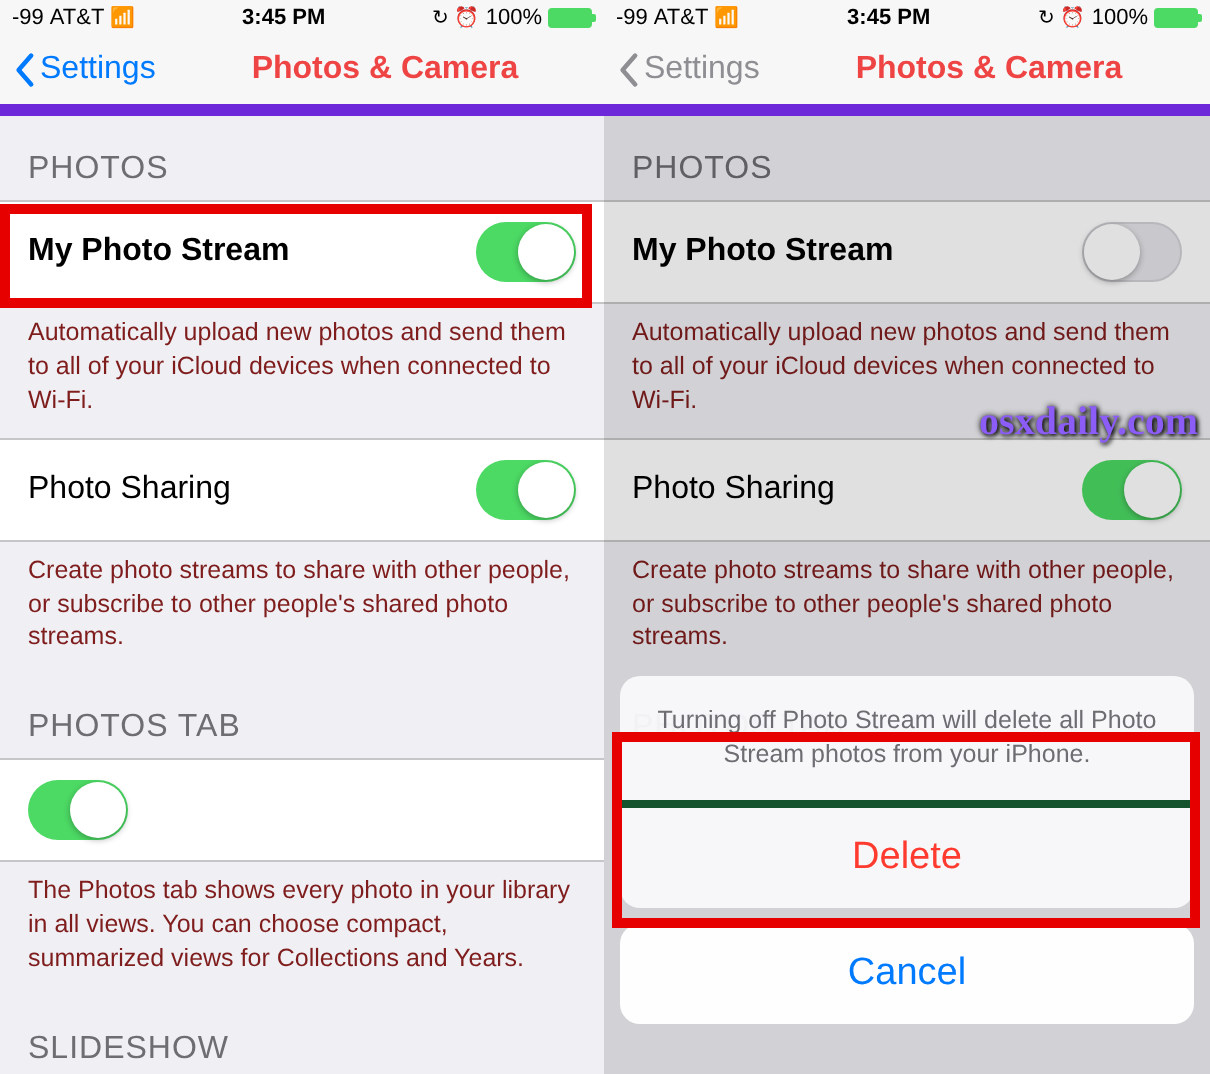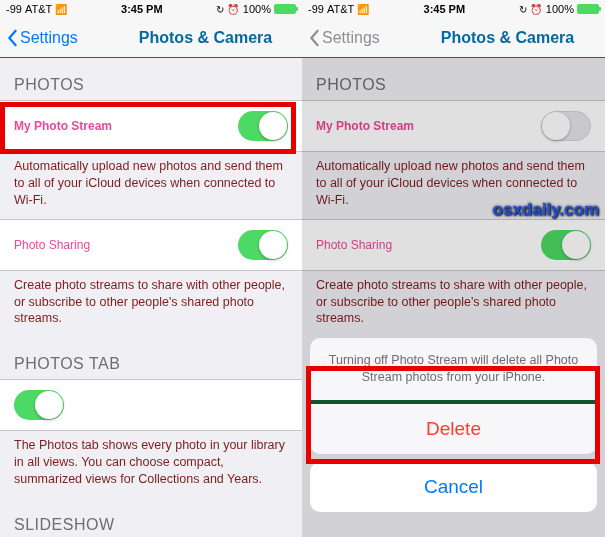--- a/index.html
+++ b/index.html
@@ -6,45 +6,45 @@
 body { font-family: -apple-system, "Helvetica Neue", Helvetica, Arial, sans-serif; background: #fff; width: 605px; height: 537px; overflow: hidden; position: relative; }
 .phones { display: flex; width: 605px; height: 537px; }
 .phone { width: 302px; height: 537px; position: relative; background: #efeff4; overflow: hidden; }
 .phone.right { width: 303px; }
 .phone.right::after { content: ""; position: absolute; inset: 0; background: rgba(0,0,0,0.12); pointer-events: none; z-index: 5; }
 .status-bar { height: 18px; display: flex; align-items: center; justify-content: space-between; font-size: 11px; padding: 0 6px; background: #f7f7f8; color: #000; position: relative; z-index: 10; }
 .status-left, .status-right { display: flex; align-items: center; gap: 3px; }
 .status-time { font-weight: 600; }
 .battery { width: 22px; height: 10px; border: 1px solid #4cd964; border-radius: 2px; position: relative; background: #4cd964; }
 .battery::after { content: ""; position: absolute; right: -3px; top: 2px; width: 2px; height: 4px; background: #4cd964; border-radius: 0 1px 1px 0; }
-.nav-bar { height: 40px; display: flex; align-items: center; background: #f7f7f8; border-bottom: 1px solid #6d28d9; padding: 0 6px; position: relative; z-index: 10; }
+.nav-bar { height: 40px; display: flex; align-items: center; background: #f7f7f8; border-bottom: 6px solid #6d28d9; padding: 0 6px; position: relative; z-index: 10; }
 .back { display: flex; align-items: center; color: #007aff; font-size: 16px; }
 .phone.right .back { color: #8e8e93; }
 .chevron-left { width: 12px; height: 18px; margin-right: 2px; }
-.nav-title { font-size: 16px; font-weight: 600; color: #0369a1; margin-left: 17px; padding-left: 44px; }
+.nav-title { font-size: 16px; font-weight: 600; color: #ef4444; margin-left: 4px; padding-left: 44px; }
 .content { position: relative; z-index: 2; }
 .section-header { font-size: 16px; color: #6d6d72; padding: 18px 14px 6px; letter-spacing: 0.5px; }
 .row { background: #fff; border-top: 1px solid #c6c6c8; border-bottom: 1px solid #c6c6c8; padding: 10px 14px; display: flex; align-items: center; justify-content: space-between; min-height: 42px; }
-.row-label { font-size: 12px; color: #ec4899; }
+.row-label { font-size: 16px; color: #000000; }
 .row-label.bold { font-weight: 600; }
 .footer-text { font-size: 12.5px; color: #7f1d1d; padding: 6px 14px 10px; line-height: 1.35; }
 .toggle { width: 50px; height: 30px; border-radius: 15px; position: relative; flex-shrink: 0; }
 .toggle.on { background: #4cd964; }
 .toggle.off { background: #e5e5ea; border: 1px solid #d1d1d6; }
 .toggle .knob { width: 28px; height: 28px; border-radius: 50%; background: #fff; position: absolute; top: 1px; box-shadow: 0 1px 3px rgba(0,0,0,0.3); }
 .toggle.on .knob { right: 1px; }
 .toggle.off .knob { left: 0; top: 0; }
 .highlight-box { position: absolute; border: 5px solid #e60000; pointer-events: none; z-index: 20; }
 .action-sheet { position: absolute; bottom: 25px; left: 8px; right: 8px; z-index: 15; }
 .sheet-top { background: rgba(248,248,250,0.96); border-radius: 10px; overflow: hidden; }
 .sheet-msg { font-size: 12.5px; color: #6d6d72; text-align: center; padding: 14px 18px; line-height: 1.35; border-bottom: 4px solid #14532d; }
 .sheet-btn { text-align: center; padding: 14px 0; font-size: 19px; }
 .sheet-btn.delete { color: #ff3b30; }
 .sheet-cancel { background: rgba(255,255,255,0.98); border-radius: 10px; margin-top: 8px; text-align: center; padding: 14px 18px; font-size: 19px; color: #007aff; font-weight: 500; }
-.watermark { position: absolute; right: 6px; top: 200px; color: #1d4ed8; font-weight: bold; font-size: 17px; text-shadow: 0 0 3px rgba(0,0,0,0.9), 1px 1px 2px rgba(0,0,0,0.9); z-index: 30; font-family: Liberation Sans, sans-serif; }
+.watermark { position: absolute; right: 6px; top: 200px; color: #8b5cf6; font-weight: bold; font-size: 20px; text-shadow: 0 0 3px rgba(0,0,0,0.9), 1px 1px 2px rgba(0,0,0,0.9); z-index: 30; font-family: Liberation Serif, serif; }
 .icon-small { font-size: 10px; }
 </style>
 </head>
 <body>
 
 <div class="phones">
 
 <div class="phone left">
   <div class="status-bar">
     <div class="status-left">

